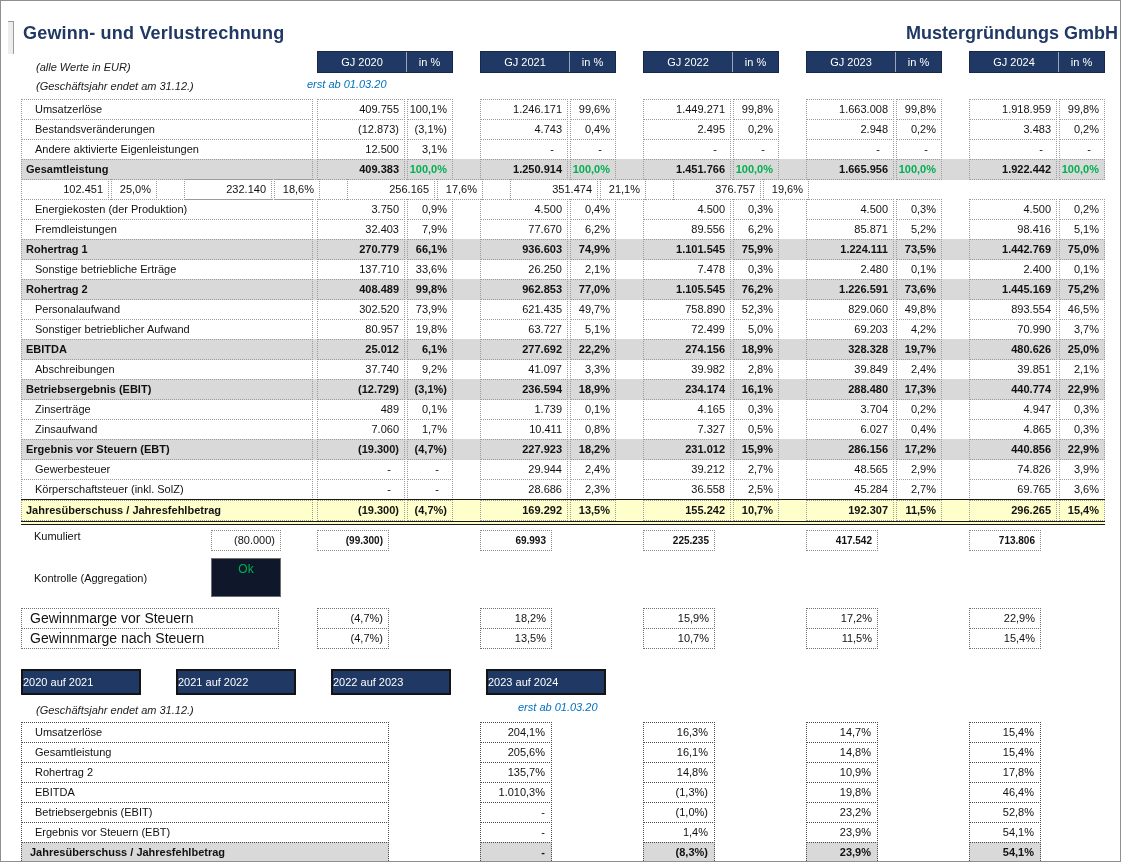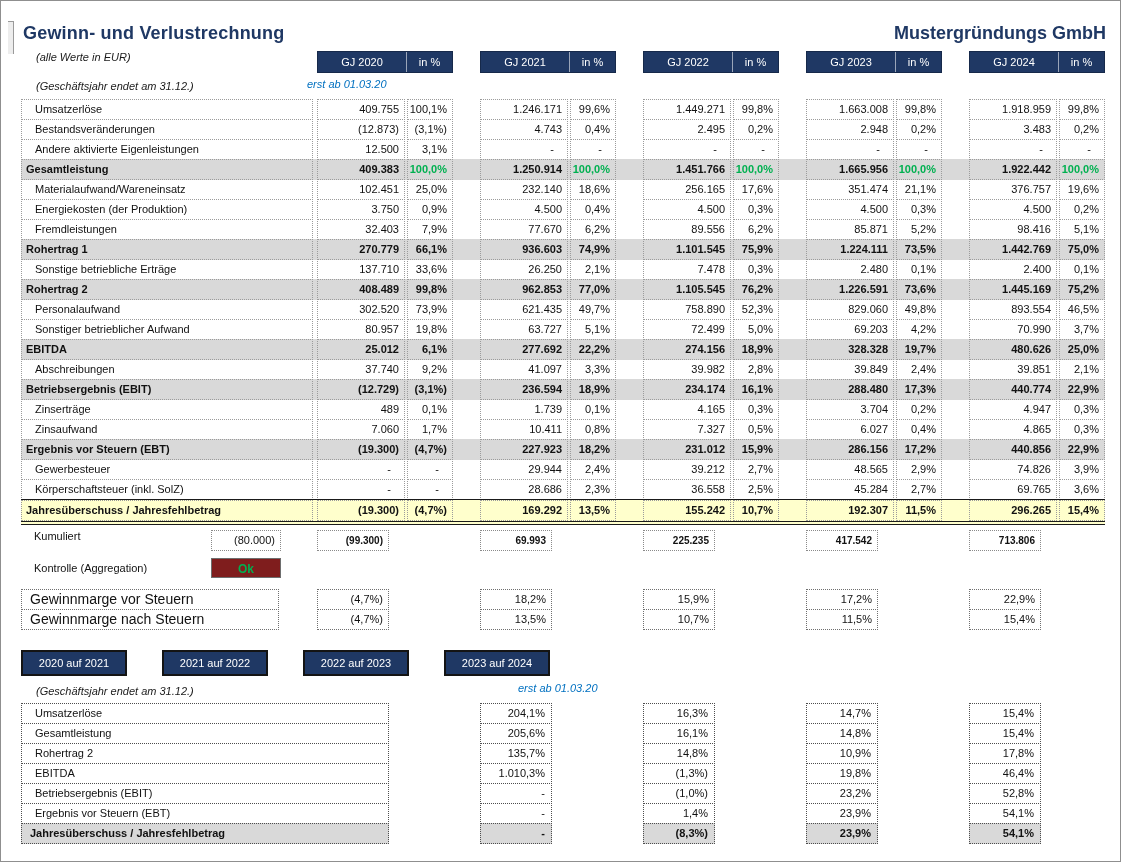--- a/index.html
+++ b/index.html
@@ -5,24 +5,24 @@
   html,body{margin:0;padding:0;background:#ffffff;}
   .page{
     position:relative; width:1121px; height:862px; box-sizing:border-box;
     border:1px solid #8f8f8f; background:#fff; overflow:hidden;
     font-family:"Liberation Sans", sans-serif; color:#111;
     padding:0 0 0 20px;
   }
   .notch{position:absolute;left:7px;top:20px;width:5px;height:32px;background:#ededed;
     border-top:1px solid #9a9a9a;border-right:1px solid #9a9a9a;}
   
-  .hrow1{display:flex;justify-content:space-between;align-items:flex-start;padding:22px 14px 0 2px;}
+  .hrow1{display:flex;justify-content:space-between;align-items:flex-start;padding:22px 2px 0 2px;}
   .title,.gtitle{font-size:18px;font-weight:bold;color:var(--navy);letter-spacing:.2px;}
   .company{font-size:18px;font-weight:bold;color:var(--navy);}
-  .hrow2{display:flex;align-items:flex-start;margin-top:7px;height:22px;}
+  .hrow2{display:flex;align-items:flex-end;margin-top:7px;height:22px;}
   .subnote{font-size:11px;font-style:italic;color:#1a1a1a;padding-left:15px;}
   .sp296{width:296px;box-sizing:border-box;}
   .yh{display:flex;width:136px;height:22px;background:var(--navy);color:#fff;font-size:11px;
       box-sizing:border-box;border:1px solid #16294a;}
   .yh.gap{margin-left:27px;}
   .yh .y{width:88px;text-align:center;line-height:20px;border-right:1px solid rgba(255,255,255,.55);}
   .yh .p{flex:1;text-align:center;line-height:20px;}
   .hrow3{position:relative;height:22px;margin-top:2px;display:flex;align-items:center;}
   .bluenote{position:absolute;font-size:11px;font-style:italic;color:var(--bluenote);top:3px;}
   .note-main{left:286px;} .note-growth{left:497px;top:2px;}
@@ -44,35 +44,35 @@
   .green{color:var(--green) !important;}
   
   .krow{display:flex;margin-top:5px;font-size:11px;align-items:flex-start;}
   .klbl{width:190px;padding-left:13px;box-sizing:border-box;}
   .kbox{box-sizing:border-box;width:70px;height:21px;line-height:19px;border:1px dotted #8a8a8a;
         text-align:right;padding-right:5px;}
   .ybox{box-sizing:border-box;width:72px;height:21px;line-height:19px;border:1px dotted #8a8a8a;
         text-align:right;padding-right:5px;font-size:10px;font-weight:bold;}
   .ybox.first{margin-left:36px;} .ybox.next{margin-left:91px;}
   .ctrl{display:flex;margin-top:7px;font-size:11px;align-items:center;}
-  .okbox{box-sizing:border-box;width:70px;height:20px;line-height:20px;border:1px solid #6e6e6e;
-         text-align:center;color:var(--green);font-weight:bold;font-size:12px;background:#7f1d1d;}
+  .okbox{box-sizing:border-box;width:70px;height:39px;line-height:20px;border:1px solid #6e6e6e;
+         text-align:center;color:var(--green);font-weight:normal;font-size:12px;background:#0f172a;}
   
   .margins{margin-top:12px;}
   .mrow{display:flex;margin-top:-1px;}
   .mlbl{box-sizing:border-box;width:258px;height:21px;line-height:19px;font-size:14px;
         border:1px dotted #6f6f6f;padding-left:8px;}
   .mval{box-sizing:border-box;width:72px;height:21px;line-height:19px;font-size:11px;
         border:1px dotted #6f6f6f;text-align:right;padding-right:5px;}
   .mval.first{margin-left:38px;} .mval.next{margin-left:91px;}
   
   .growth-head{display:flex;align-items:flex-end;margin-top:20px;}
   .gtitle-wrap{width:459px;box-sizing:border-box;padding-left:2px;}
-  .ph{box-sizing:border-box;width:106px;height:26px;line-height:23px;background:var(--navy);
-      color:#fff;font-size:11px;text-align:center;border:2px solid #141414;}
+  .ph{box-sizing:border-box;width:120px;height:26px;line-height:23px;background:var(--navy);
+      color:#fff;font-size:11px;border:2px solid #141414;}
   .ph.gap{margin-left:35px;}
   .growth-sub{position:relative;height:22px;margin-top:4px;display:flex;align-items:center;}
   .growth{margin-top:2px;}
   .grow{display:flex;margin-top:-1px;}
   .gcell{box-sizing:border-box;height:21px;line-height:19px;font-size:11px;
          border:1px dotted #4d4d4d;background:#fff;white-space:nowrap;}
   .glbl{width:368px;padding-left:13px;}
   .gval{width:72px;text-align:right;padding-right:6px;margin-left:91px;}
   .grow.total{font-weight:bold;}
   .grow.total .gcell{background:var(--band);}
@@ -169,21 +169,20 @@
         <div class="cell num gap27">1.250.914</div>
         <div class="cell pct green">100,0%</div>
         <div class="cell num gap27">1.451.766</div>
         <div class="cell pct green">100,0%</div>
         <div class="cell num gap27">1.665.956</div>
         <div class="cell pct green">100,0%</div>
         <div class="cell num gap27">1.922.442</div>
         <div class="cell pct green">100,0%</div>
       </div>
       <div class="row item">
-        <div class="cell lbl">Materialaufwand/Wareneinsatz</div>
         <div class="cell num">102.451</div>
         <div class="cell pct">25,0%</div>
         <div class="cell num gap27">232.140</div>
         <div class="cell pct">18,6%</div>
         <div class="cell num gap27">256.165</div>
         <div class="cell pct">17,6%</div>
         <div class="cell num gap27">351.474</div>
         <div class="cell pct">21,1%</div>
         <div class="cell num gap27">376.757</div>
         <div class="cell pct">19,6%</div>

